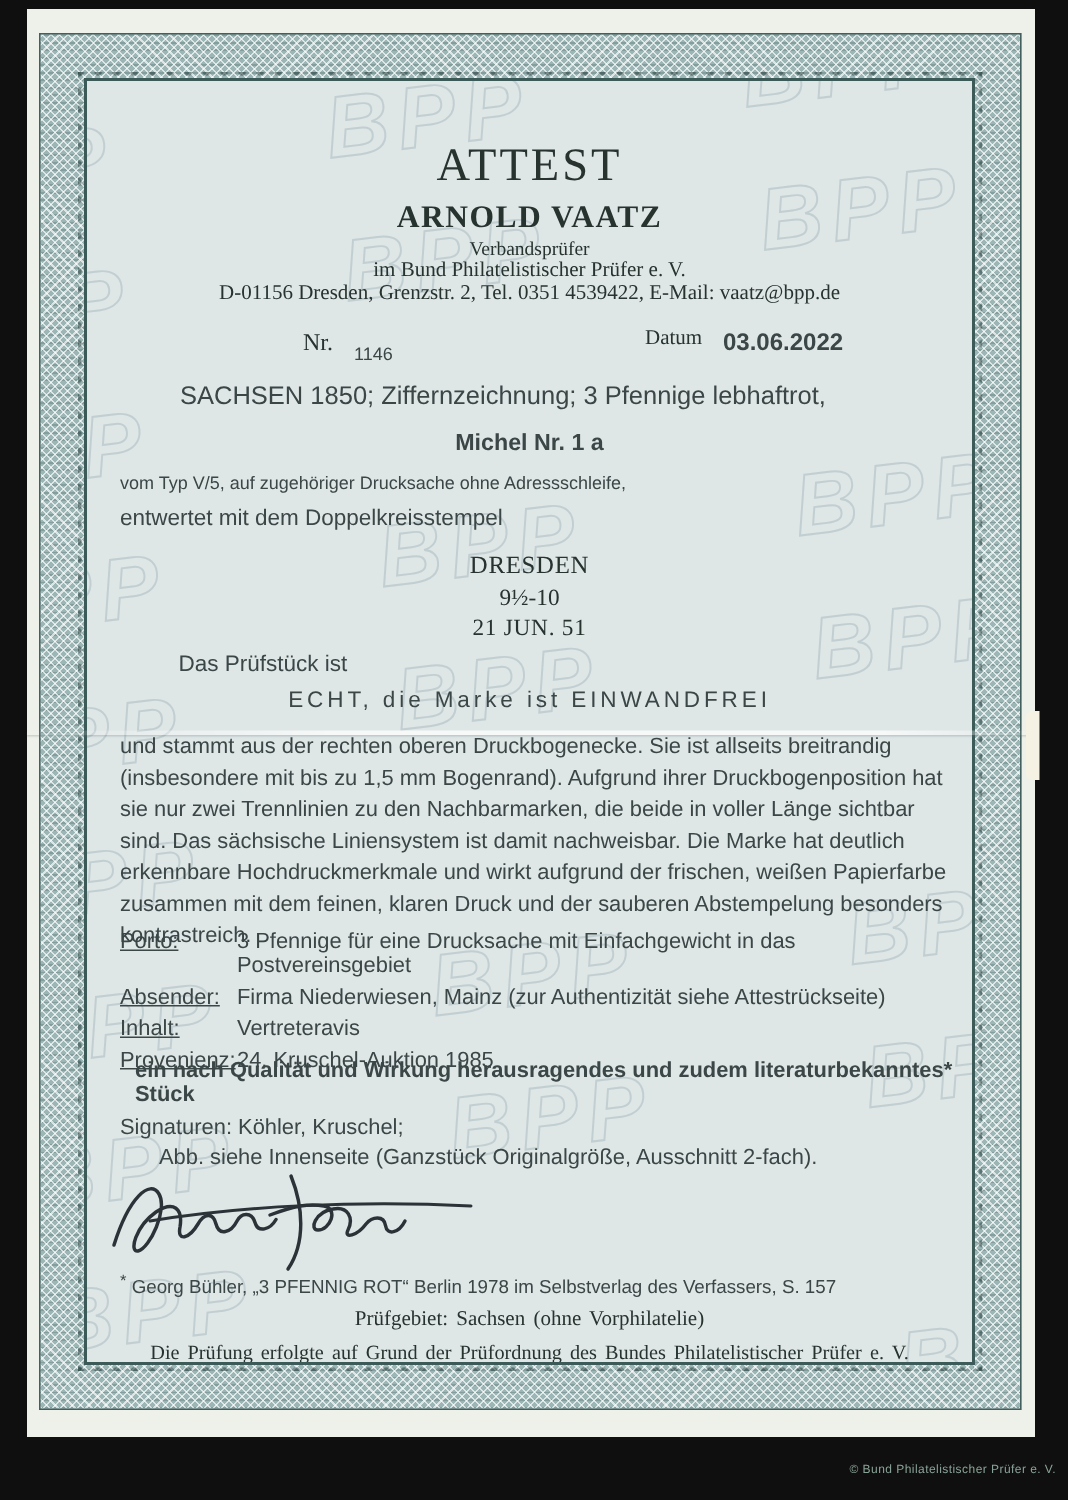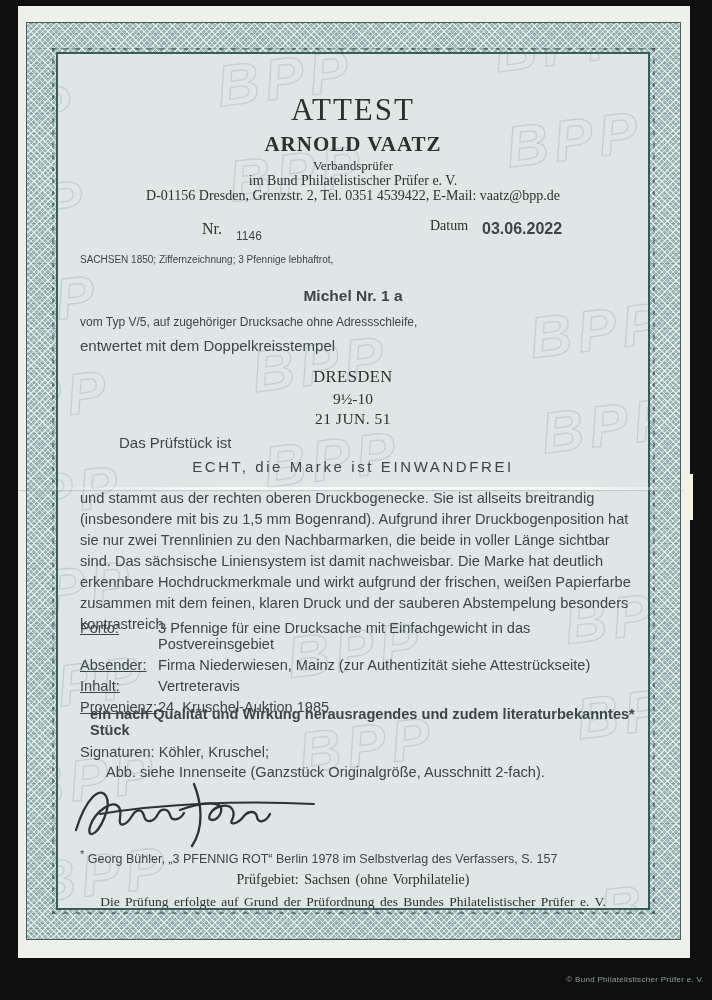--- a/index.html
+++ b/index.html
@@ -67,21 +67,21 @@
   .t-name{top:78px;font-size:21px;font-weight:bold;letter-spacing:1px;}
   .t-role{top:104px;font-size:13px;}
   .t-org{top:119px;font-size:14px;}
   .t-addr{top:134px;font-size:14px;}
 
   .t-nrlabel{position:absolute;top:166px;left:144px;font-size:16px;}
   .t-nrvalue{position:absolute;top:175px;left:178px;font-size:12px;}
   .t-datlabel{position:absolute;top:164px;left:372px;font-size:14px;}
   .t-datvalue{position:absolute;top:166px;left:424px;font-size:16px;font-weight:bold;}
 
-  .t-subject{top:200px;font-size:10px;}
+  .t-subject{top:200px;font-size:17px;margin-left:40px;}
   .t-michel{top:233px;font-size:15.5px;font-weight:bold;}
   .t-typ1{top:261px;font-size:12px;}
   .t-typ2{top:283px;font-size:15px;}
 
   .t-pmtown{top:313px;font-size:16.5px;letter-spacing:.5px;}
   .t-pmtime{top:336px;font-size:15.5px;}
   .t-pmdate{top:356px;font-size:15.5px;letter-spacing:.5px;}
 
   .t-intro{top:380px;font-size:15px;margin-left:39px;}
   .t-verdict{top:404px;font-size:15px;font-weight:500;letter-spacing:2.6px;}

